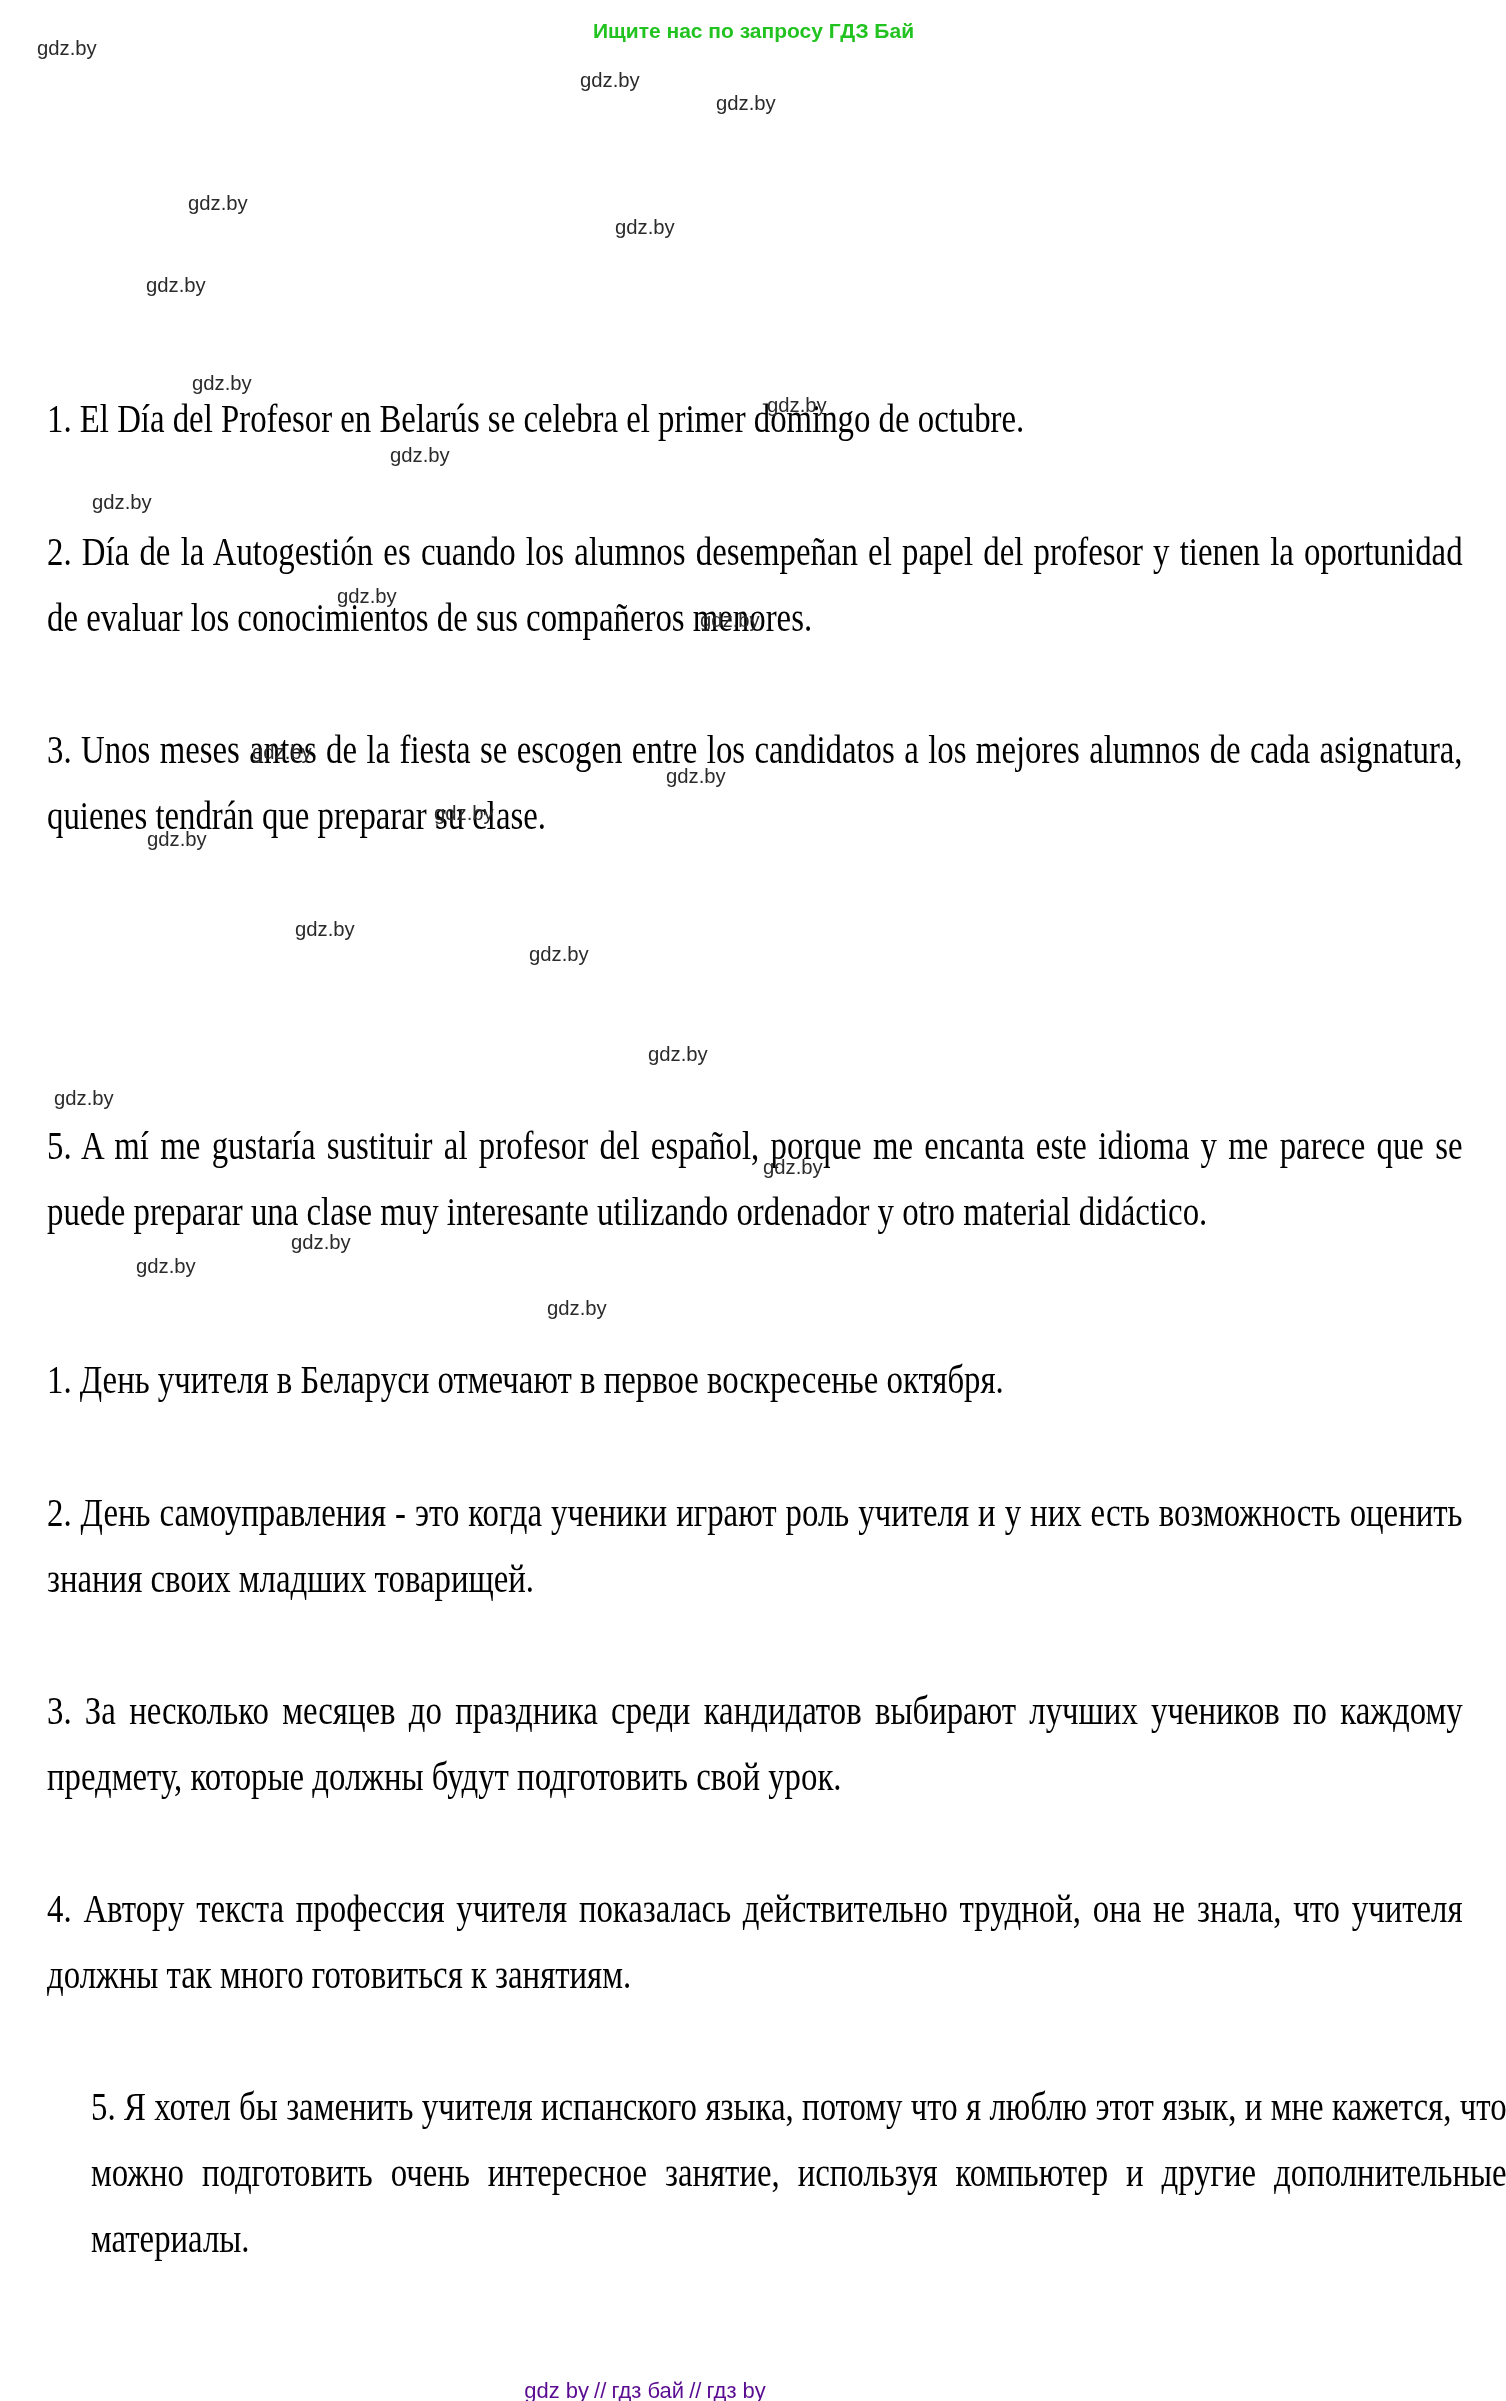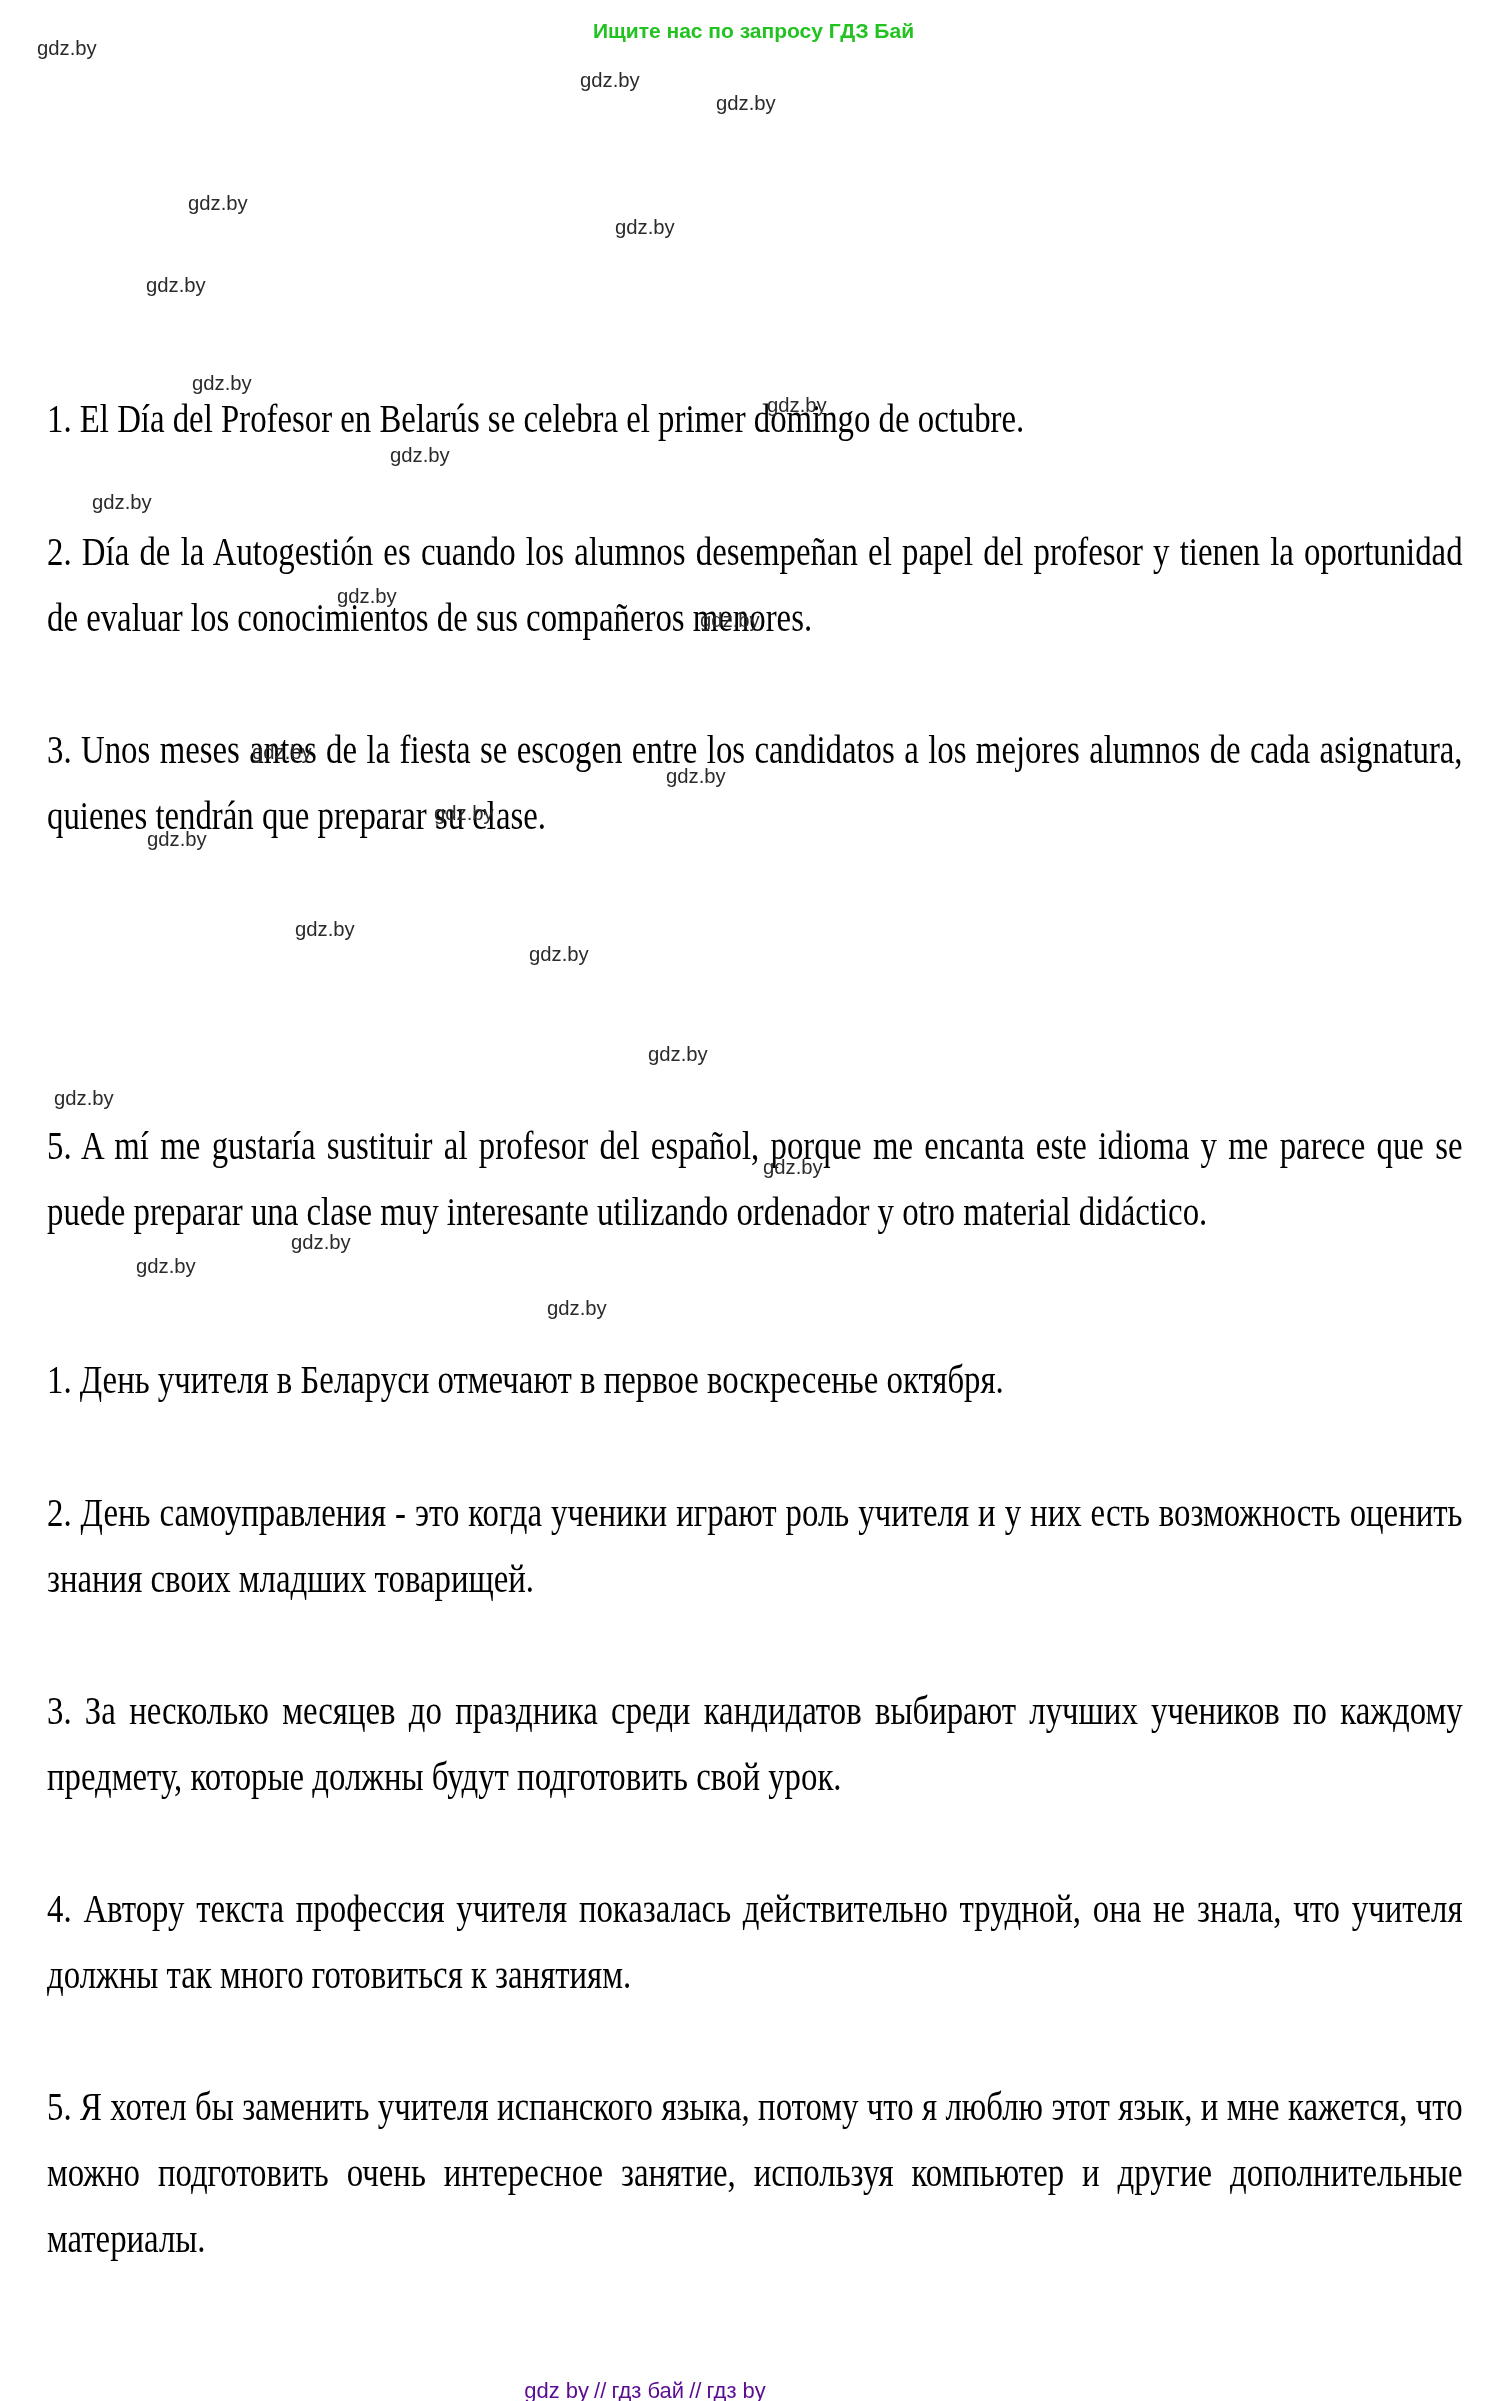--- a/index.html
+++ b/index.html
@@ -120,21 +120,21 @@
   </div>
   <div class="block" style="top:1463px;">
     <p class="para">2. День самоуправления - это когда ученики играют роль учителя и у них есть возможность оценить знания своих младших товарищей.</p>
   </div>
   <div class="block" style="top:1661px;">
     <p class="para">  3. За несколько месяцев до праздника среди кандидатов выбирают лучших учеников по каждому предмету, которые должны будут подготовить свой урок.</p>
   </div>
   <div class="block" style="top:1859px;">
     <p class="para">4. Автору текста профессия учителя показалась действительно трудной, она не знала, что учителя должны так много готовиться к занятиям.</p>
   </div>
-  <div class="block" style="top:2057px;">
+  <div class="block" style="top:2057px;margin-left:44px;">
     <p class="para">5. Я хотел бы заменить учителя испанского языка, потому что я люблю этот язык, и мне кажется, что можно подготовить очень интересное занятие, используя компьютер и другие дополнительные материалы.</p>
   </div>
 
   <div id="watermark-layer">
       <span class="wm" style="left: 37px; top: 21px; color: rgb(43, 43, 43);">gdz.by</span>
       <span class="wm" style="left: 580px; top: 53px; color: rgb(43, 43, 43);">gdz.by</span>
       <span class="wm" style="left: 716px; top: 76px; color: rgb(43, 43, 43);">gdz.by</span>
       <span class="wm" style="left: 188px; top: 176px; color: rgb(43, 43, 43);">gdz.by</span>
       <span class="wm" style="left: 615px; top: 200px; color: rgb(43, 43, 43);">gdz.by</span>
       <span class="wm" style="left: 146px; top: 258px; color: rgb(43, 43, 43);">gdz.by</span>

